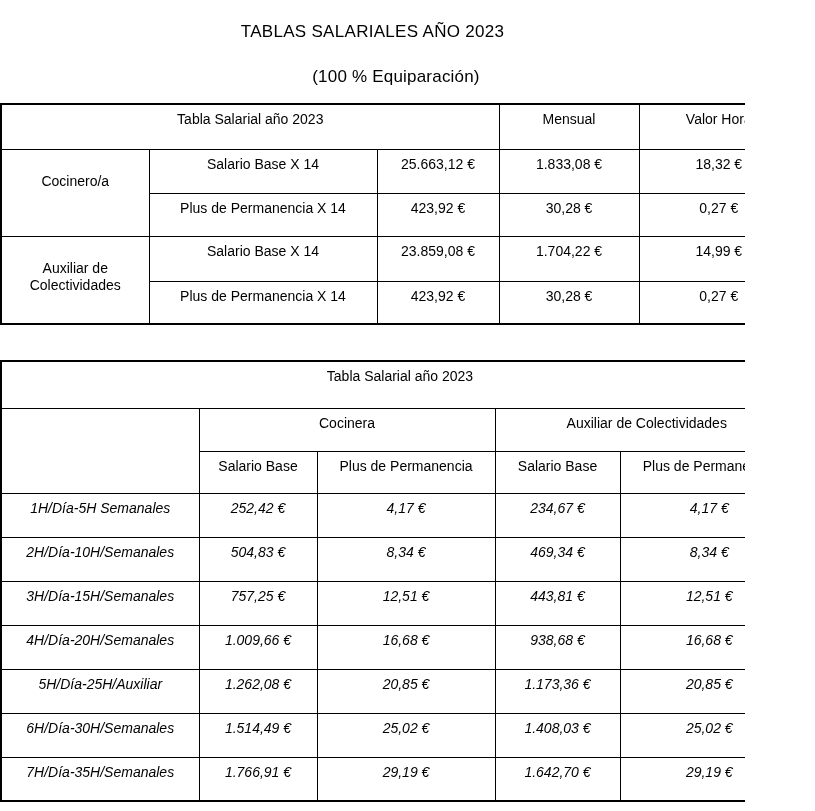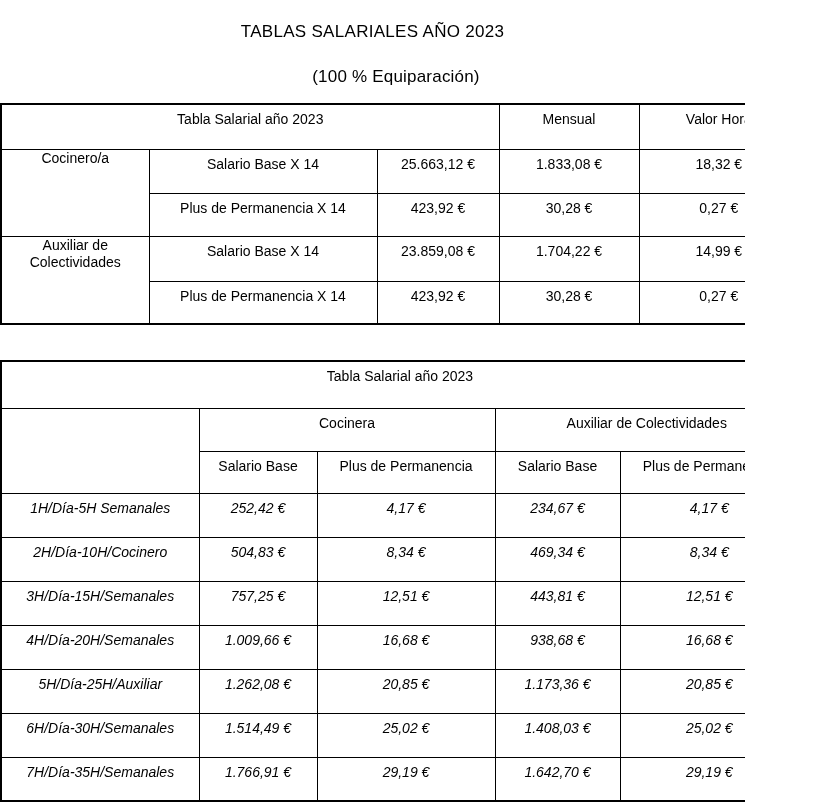--- a/index.html
+++ b/index.html
@@ -46,21 +46,21 @@
   .t2 { margin-top: 35px; }
   .t1 tr.hdr  { height: 45px; }
   .t1 tr.r0   { height: 44px; }
   .t1 tr.r1   { height: 43px; }
   .t1 tr.r2   { height: 45px; }
   .t1 tr.r3   { height: 43px; }
   .t2 tr.hdr1 { height: 47px; }
   .t2 tr.hdr2 { height: 43px; }
   .t2 tr.hdr3 { height: 42px; }
   .t2 tr.data { height: 44px; font-style: italic; }
-  td.cat { padding-top: 0; }
+  td.cat { padding-top: 23px; }
 </style>
 </head>
 <body>
 
 <div class="page">
 
   <div class="title">TABLAS SALARIALES AÑO 2023</div>
   <div class="subtitle">(100 % Equiparación)</div>
 
   <table class="t1">
@@ -131,21 +131,21 @@
       </tr>
 
       <tr class="data">
         <td>1H/Día-5H Semanales</td>
         <td>252,42 €</td>
         <td>4,17 €</td>
         <td>234,67 €</td>
         <td>4,17 €</td>
       </tr>
       <tr class="data">
-        <td>2H/Día-10H/Cocinero</td>
+        <td>2H/Día-10H/Semanales</td>
         <td>504,83 €</td>
         <td>8,34 €</td>
         <td>469,34 €</td>
         <td>8,34 €</td>
       </tr>
       <tr class="data">
         <td>3H/Día-15H/Semanales</td>
         <td>757,25 €</td>
         <td>12,51 €</td>
         <td>443,81 €</td>

